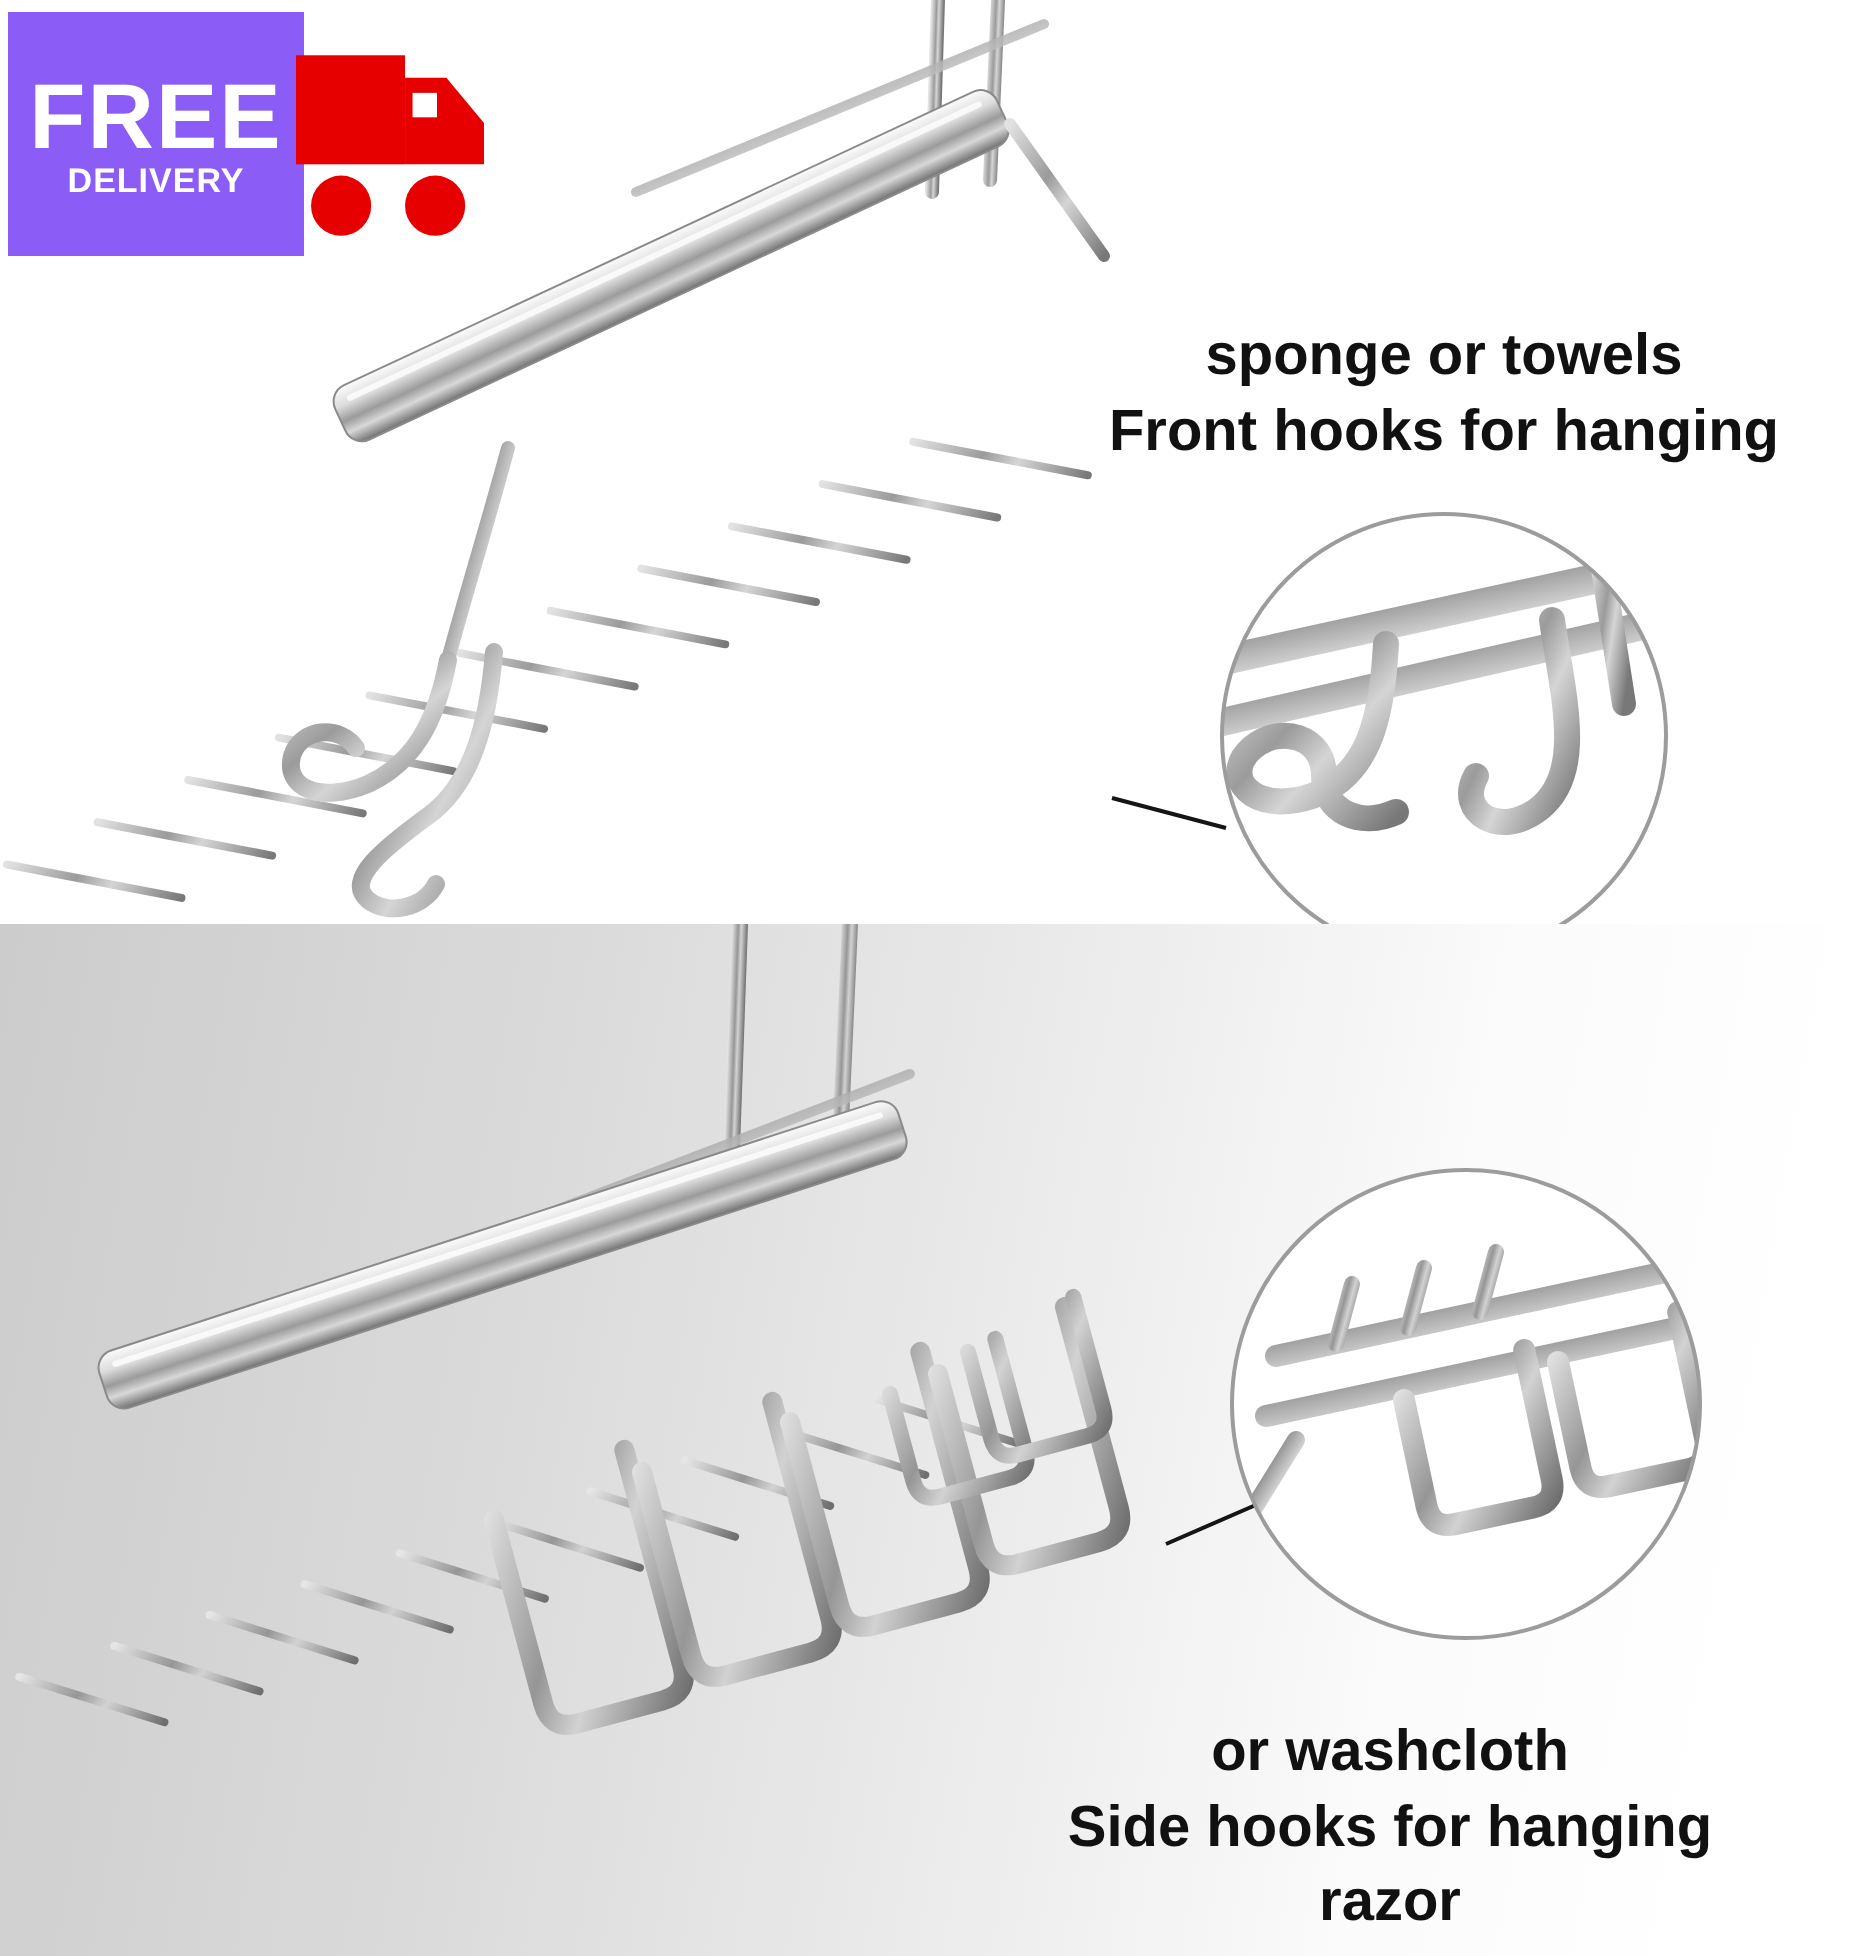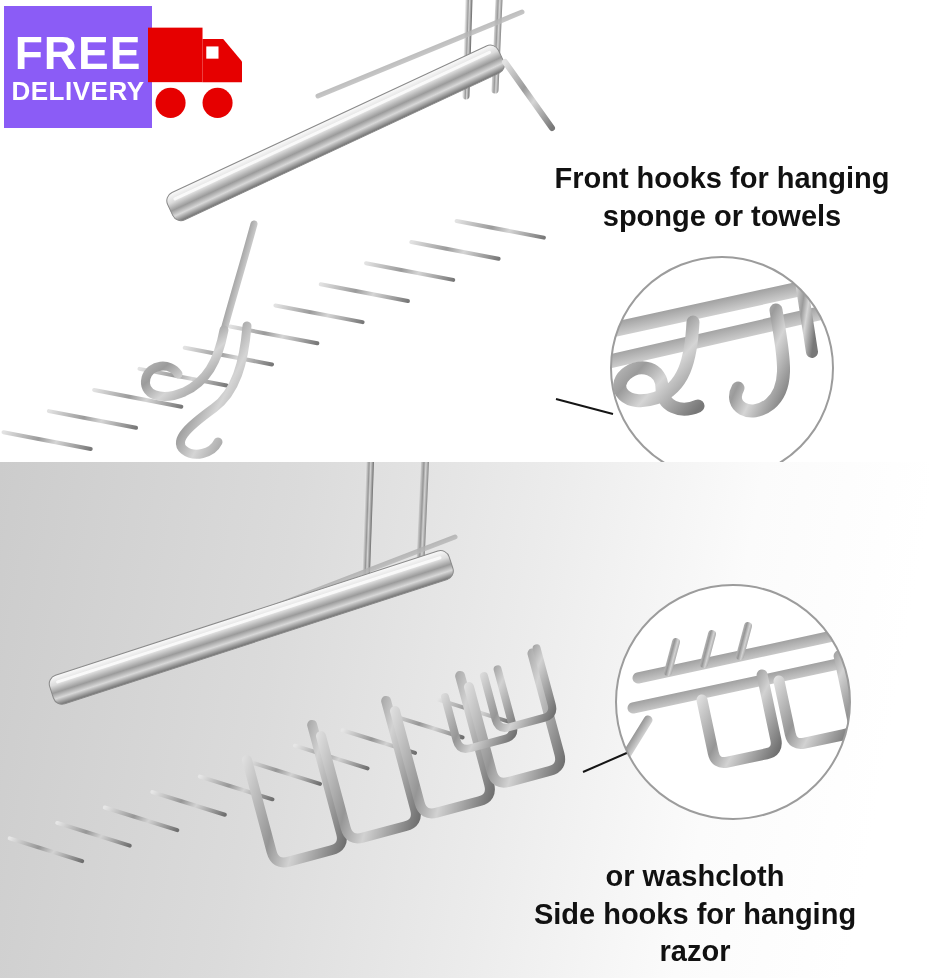--- a/index.html
+++ b/index.html
@@ -19,21 +19,21 @@
     font-weight:700;font-size:29px;line-height:1.3;z-index:6;
   }
   #frontCaption{left:532px;top:160px;width:380px;}
   #sideCaption{left:495px;top:858px;width:400px;}
   .badge-wrap{position:absolute;left:4px;top:6px;display:flex;align-items:flex-start;z-index:7;}
   .badge-box{
     width:148px;height:122px;background:#8b5cf6;color:#ffffff;
     display:flex;flex-direction:column;align-items:center;justify-content:center;
   }
   .badge-free{font-size:46px;font-weight:800;letter-spacing:1px;line-height:1.05;}
-  .badge-delivery{font-size:26px;font-weight:700;letter-spacing:.5px;line-height:1.1;}
+  .badge-delivery{font-size:17px;font-weight:700;letter-spacing:.5px;line-height:1.1;}
   .truck{width:94px;height:118px;margin-left:-4px;margin-top:4px;}
 </style>
 </head>
 <body>
 
 <div id="stage">
 
   <div class="bottom-bg"></div>
 
   <svg id="topPhoto" class="photo" width="929" height="462" viewBox="0 0 929 462" aria-label="stainless steel wire shower caddy basket with front hooks">
@@ -204,22 +204,22 @@
     <svg class="truck" viewBox="0 0 100 120">
       <rect x="0" y="16" width="58" height="58" fill="#e60000"></rect>
       <path d="M58 28 l22 0 l20 24 v22 h-42 z" fill="#e60000"></path>
       <rect x="62" y="36" width="13" height="13" fill="#ffffff"></rect>
       <circle cx="24" cy="96" r="16" fill="#e60000"></circle>
       <circle cx="74" cy="96" r="16" fill="#e60000"></circle>
     </svg>
   </div>
 
   <div id="frontCaption" class="caption">
+    <div>sponge or towels</div>
     <div>Front hooks for hanging</div>
-    <div>sponge or towels</div>
   </div>
 
   <div id="sideCaption" class="caption">
     <div>or washcloth</div>
     <div>Side hooks for hanging razor</div>
   </div>
 
 </div>
 
 </body></html>

